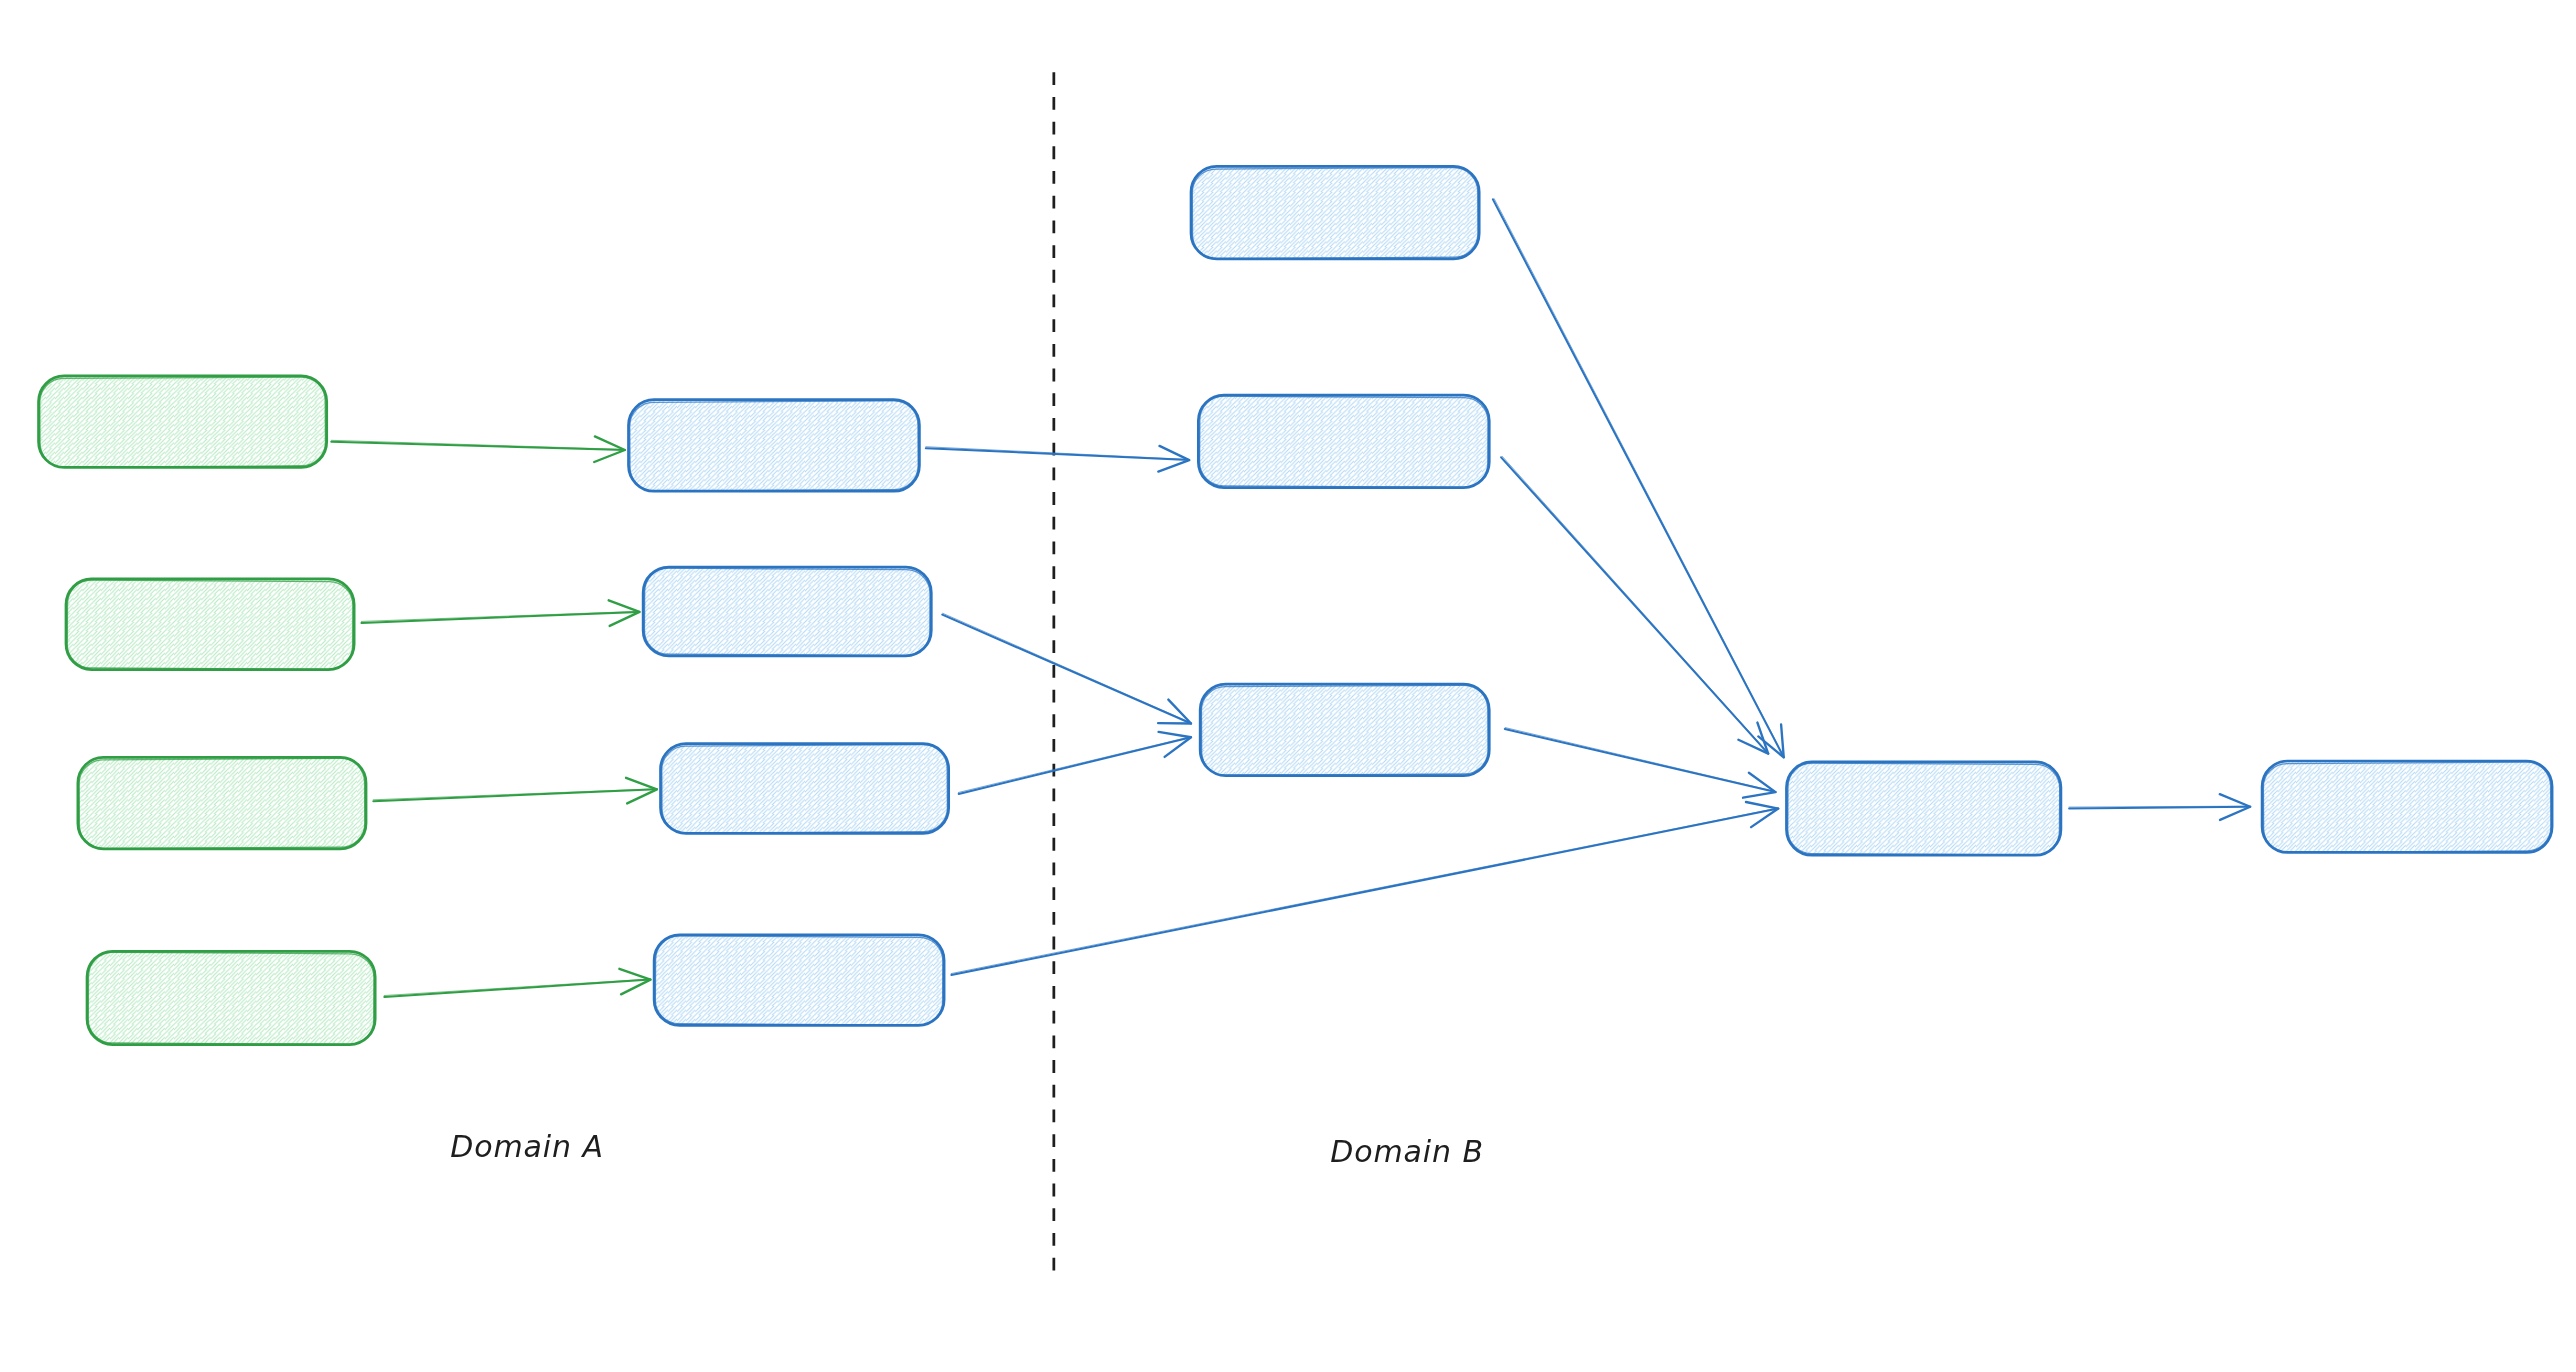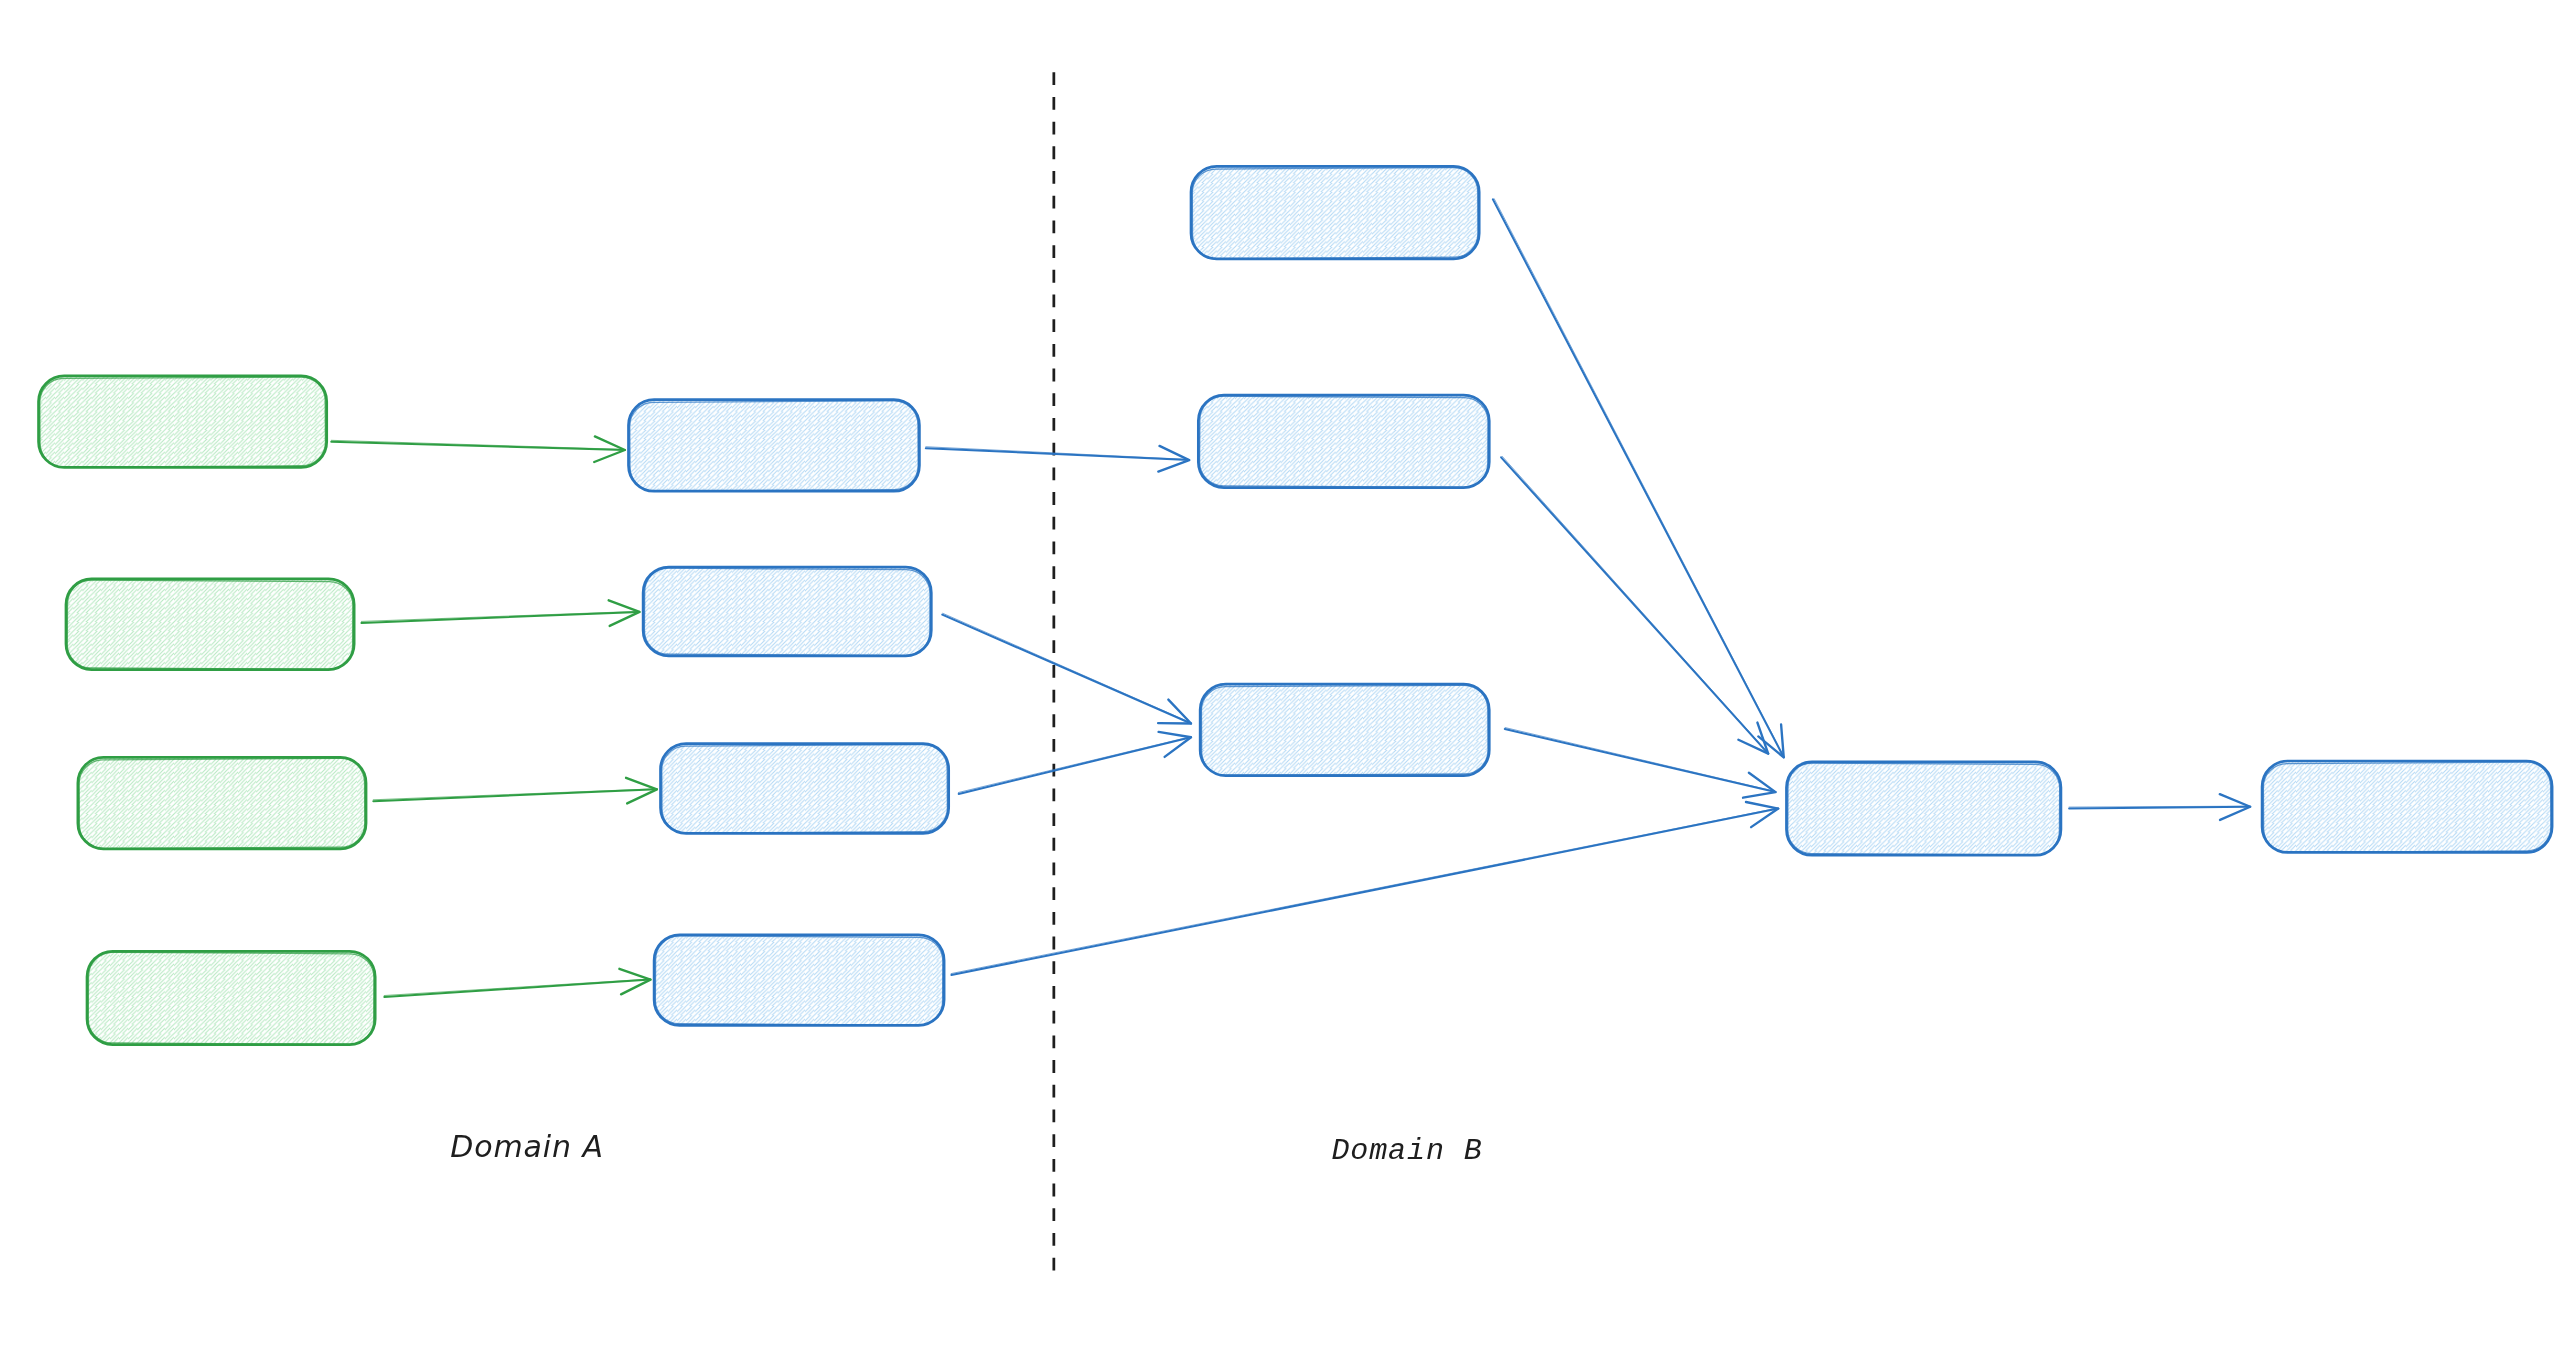--- a/index.html
+++ b/index.html
@@ -8,21 +8,21 @@
     font-family:"DejaVu Sans","Liberation Sans",sans-serif;
   }
   #diagram-root{position:absolute;inset:0;}
   svg#diagram-canvas{position:absolute;left:0;top:0;}
   .domain-label{
     position:absolute;transform:translateX(-50%);
     font-size:30px;font-style:italic;font-weight:500;color:#1e1e1e;
     letter-spacing:0.9px;white-space:nowrap;
   }
   #domain-a-label{left:527px;top:1129px;font-style:italic;}
-  #domain-b-label{left:1407px;top:1134px;font-family:Liberation Mono, monospace;}
+  #domain-b-label{left:1407px;top:1134px;}
 </style>
 </head>
 <body>
 
 <div id="diagram-root">
   <svg id="diagram-canvas" width="2576" height="1372" viewBox="0 0 2816 1500" xmlns="http://www.w3.org/2000/svg">
       <defs>
         <pattern id="hatch-green" width="10" height="10" patternUnits="userSpaceOnUse">
           <path d="M-2 2 L2 -2 M0 10 L10 0 M8 12 L12 8 M-2 8 L8 -2 M2 12 L12 2" stroke="#b7e9c2" stroke-width="1.2" fill="none"></path>
         </pattern>

